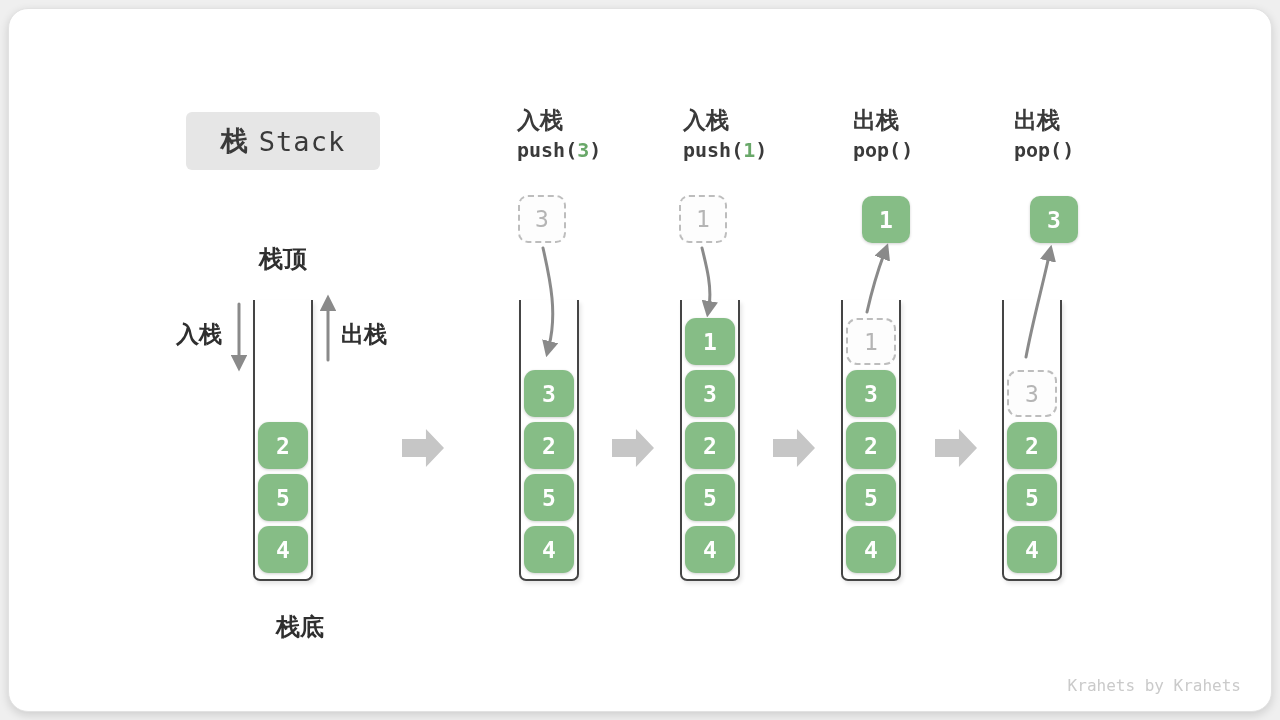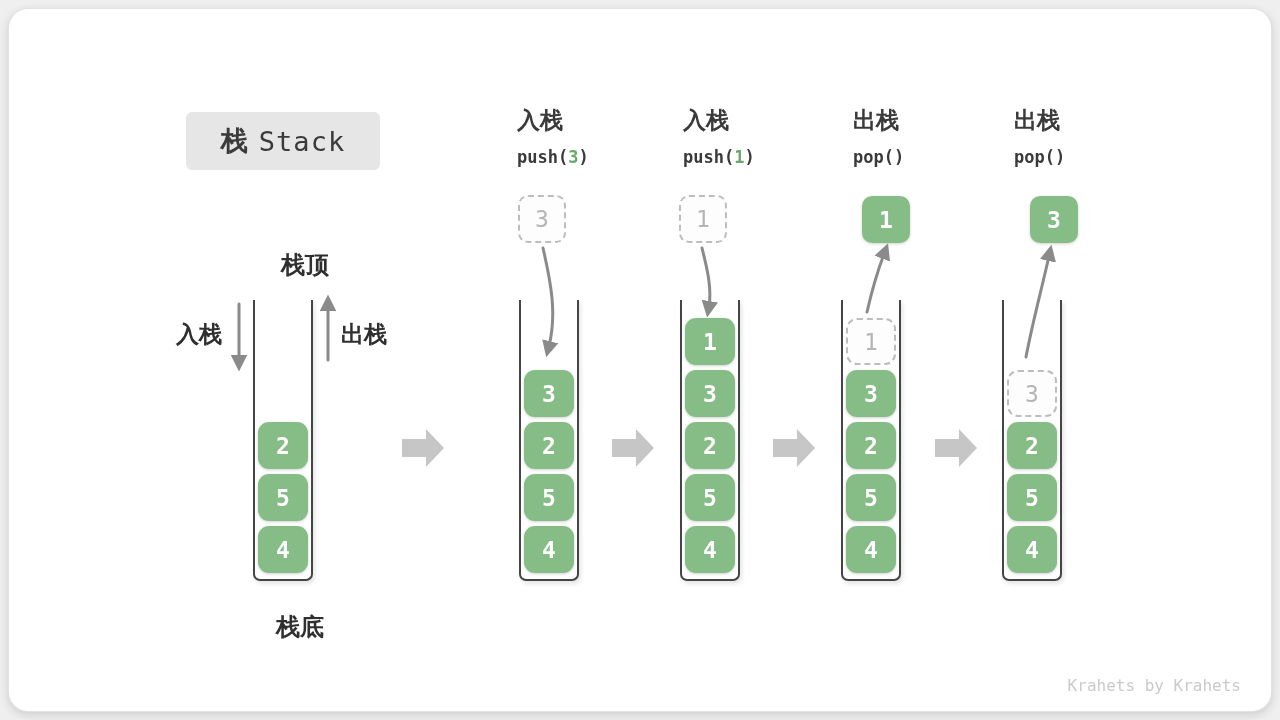--- a/index.html
+++ b/index.html
@@ -24,27 +24,27 @@
     background:var(--title_bg); border-radius:6px;
     display:flex; align-items:center; justify-content:center;
     font-family:"DejaVu Sans Mono", monospace; font-size:27px; color:var(--dark_text);
   }
   .title-box .zh { font-weight:bold; margin-right:11px; }
   .title-box .en { font-weight:400; letter-spacing:1px; }
 
   
   .col-header { position:absolute; top:105px; color:var(--dark_text); }
   .col-header .op-zh { font-size:23px; font-weight:bold; line-height:30px; }
-  .col-header .op-code { font-family:"DejaVu Sans Mono", monospace; font-size:17px; font-weight:600; line-height:30px; margin-top:7px; }
+  .col-header .op-code { font-family:"DejaVu Sans Mono", monospace; font-size:20px; font-weight:600; line-height:30px; }
   .op-code .arg { color:var(--green_text); font-weight:bold; }
   .h2{left:517px}.h3{left:683px}.h4{left:853px}.h5{left:1014px}
 
   
   .lbl { position:absolute; color:#2F2F2F; font-weight:bold; }
-  .lbl-top    { left:253px; top:249px; width:60px; text-align:center; font-size:24px;margin-left:22px; }
+  .lbl-top    { left:253px; top:243px; width:60px; text-align:center; font-size:24px; }
   .lbl-bottom { left:268px; top:611px; width:64px; text-align:center; font-size:24px; }
   .lbl-push   { left:176px; top:319px; font-size:23px; }
   .lbl-pop    { left:341px; top:319px; font-size:23px; }
 
   
   .stack-box {
     position:absolute; top:300px; width:60px; height:281px;
     border:2px solid var(--wall); border-top:none; border-radius:0 0 7px 7px;
     background:#fff; box-shadow:2px 3px 4px rgba(0,0,0,0.10); z-index:1;
   }

